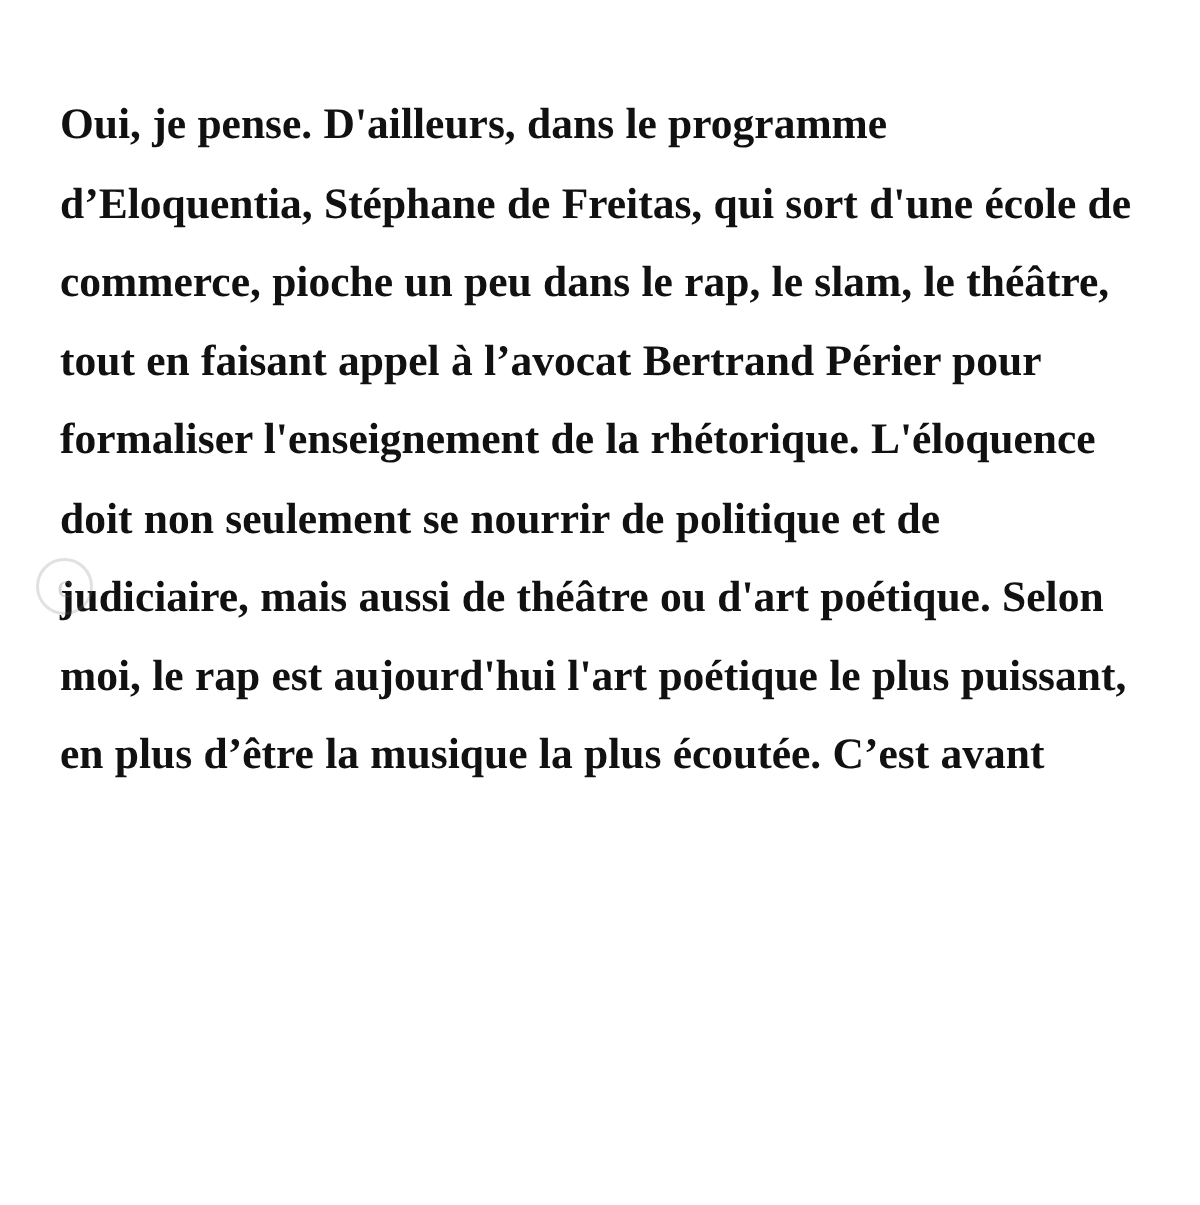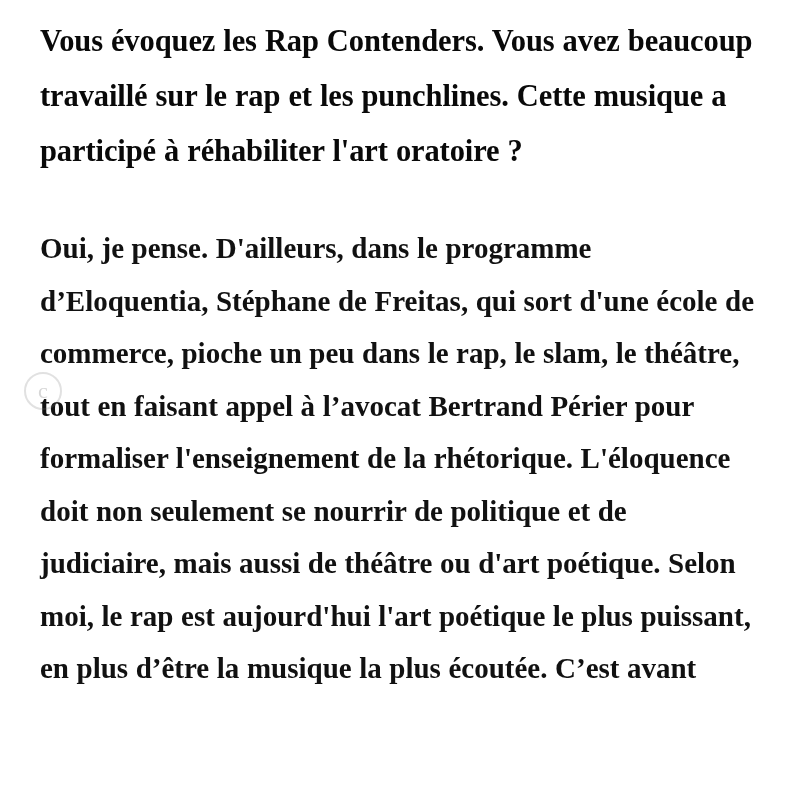--- a/index.html
+++ b/index.html
@@ -59,19 +59,18 @@
     color: rgba(120,120,120,0.30);
     user-select: none;
     pointer-events: none;
   }
 </style>
 </head>
 <body>
 
 <div class="page">
 
-  <p class="question">Vous évoquez les Rap Contenders. Vous avez beaucoup travaillé sur le rap et les punchlines. Cette musique a participé à réhabiliter l'art oratoire ?</p>
 
   <p class="answer">Oui, je pense. D'ailleurs, dans le programme d’Eloquentia, Stéphane de Freitas, qui sort d'une école de commerce, pioche un peu dans le rap, le slam, le théâtre, tout en faisant appel à l’avocat Bertrand Périer pour formaliser l'enseignement de la rhétorique. L'éloquence doit non seulement se nourrir de politique et de judiciaire, mais aussi de théâtre ou d'art poétique. Selon moi, le rap est aujourd'hui l'art poétique le plus puissant, en plus d’être la musique la plus écoutée. C’est avant</p>
 
   <div class="watermark">c</div>
 
 </div>
 
 </body></html>

